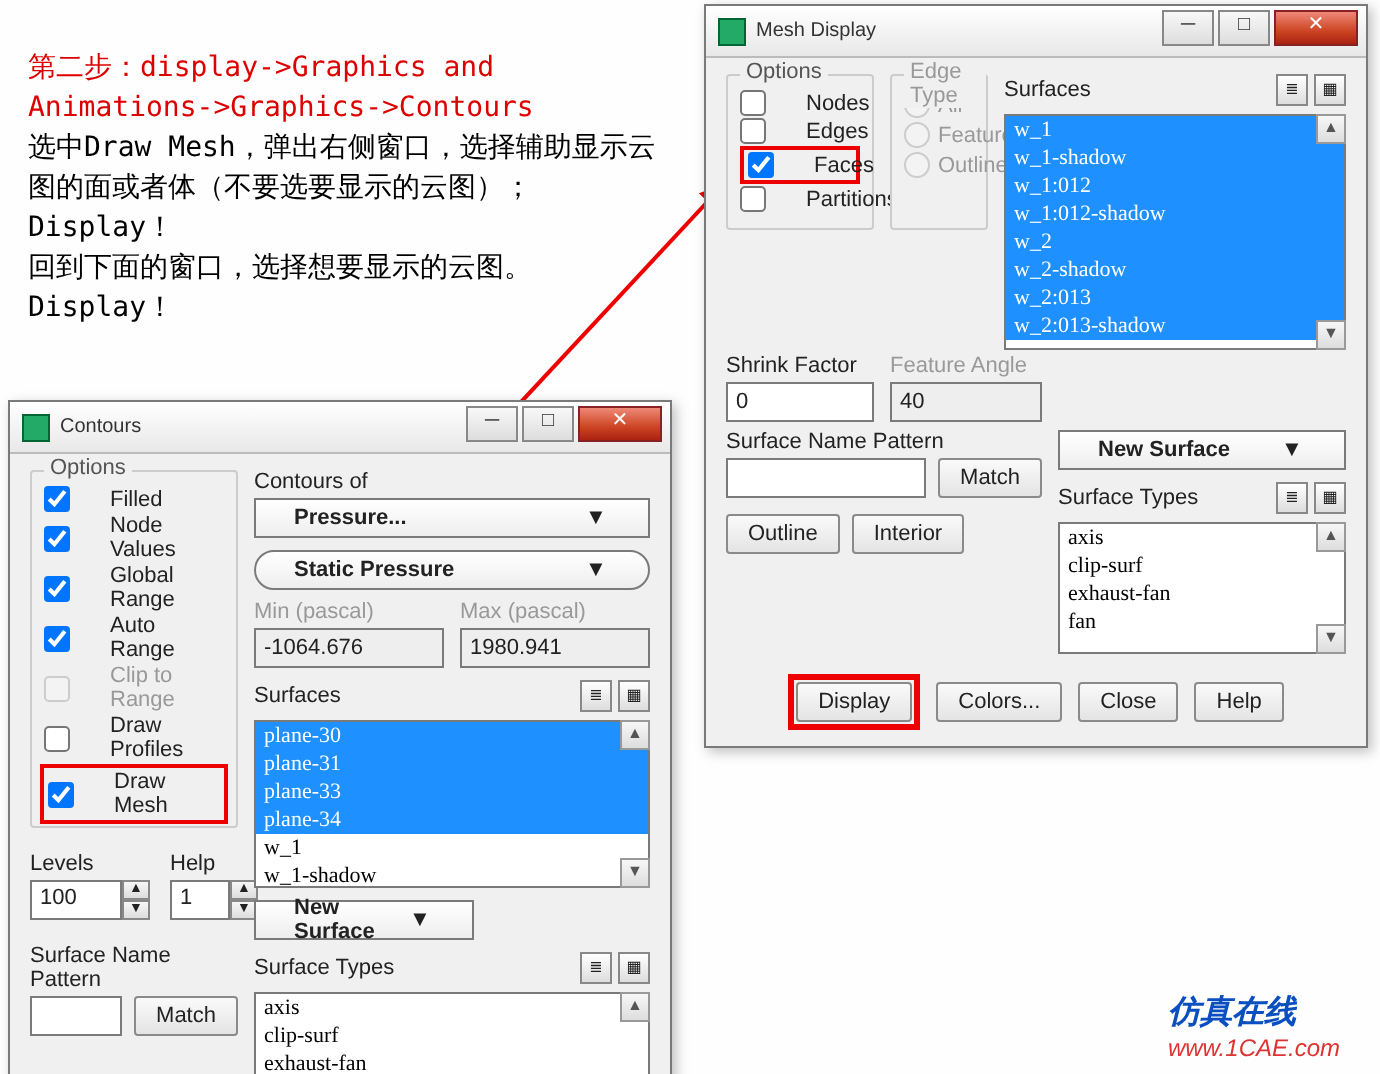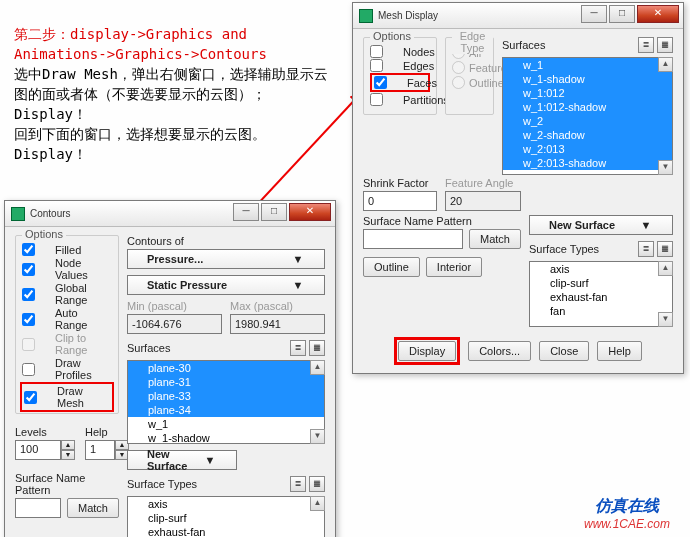--- a/index.html
+++ b/index.html
@@ -8,29 +8,29 @@
 .instr .red { color: #d00; }
 .dialog { position: absolute; background: #f0f0f0; border: 1px solid #7a7a7a; box-shadow: 2px 2px 6px rgba(0,0,0,0.25); }
 .titlebar { height: 26px; background: linear-gradient(#fff, #e8e8e8); border-bottom: 1px solid #bbb; display: flex; align-items: center; padding: 0 6px; position: relative; }
 .titlebar .ico { width: 14px; height: 14px; background: #2a6; border: 1px solid #063; margin-right: 5px; }
 .titlebar .ttl { flex: 1; font-size: 10px; color: #333; }
 .winbtns { position: absolute; right: 4px; top: 2px; display: flex; gap: 2px; }
 .winbtn { width: 26px; height: 18px; border: 1px solid #888; background: linear-gradient(#f8f8f8,#ddd); font-size: 10px; text-align: center; line-height: 14px; color: #333; }
 .winbtn.close { background: linear-gradient(#e87, #c42 60%, #a21); color: #fff; width: 42px; border-color: #822; }
 .dbody { padding: 8px 10px; font-size: 11px; color: #222; }
 .grp { border: 1px solid #ccc; border-radius: 2px; padding: 6px 6px 6px 6px; margin-bottom: 6px; position: relative; background: #f0f0f0; }
-.grp-lbl { position: absolute; top: -8px; left: 6px; background: #f0f0f0; padding: 0 3px; color: #555; font-size: 11px; text-align: center; }
+.grp-lbl { position: absolute; top: -8px; left: 6px; background: #f0f0f0; padding: 0 3px; color: #555; font-size: 11px; }
 .chk { display: flex; align-items: center; gap: 20px; margin: 1px 0; }
 .chk input { width: 13px; height: 13px; margin: 0; }
 .radio input { width: 13px; height: 13px; margin: 0; }
 .radio { display: flex; align-items: center; gap: 4px; margin: 2px 0; }
 .disabled-text { color: #999; }
 .listbox { background: #fff; border: 1px solid #7a7a7a; height: 86px; overflow: hidden; font-size: 11px; }
 .listbox.short { height: 66px; }
-.listitem { padding: 1px 20px; color: #000; }
+.listitem { padding: 1px 4px; color: #000; font-family: Liberation Serif, serif; }
 .listitem.sel { background: #1e90ff; color: #fff; }
 .scroll-arrows { position: absolute; right: 0; top: 0; width: 15px; height: 100%; display: flex; flex-direction: column; justify-content: space-between; }
 .sb-wrap { position: relative; }
 .sb-btn { width: 15px; height: 15px; background: linear-gradient(#f7f7f7,#ddd); border: 1px solid #999; font-size: 8px; text-align: center; line-height: 12px; color: #555; }
 .dropdown { display: flex; align-items: center; background: linear-gradient(#fff,#eee); border: 1px solid #7a7a7a; height: 20px; padding: 0 19px; font-weight: bold; }
 .dropdown .dd-text { flex: 1; }
 .dropdown .dd-arrow { width: 14px; text-align: center; }
 .textfield { background: #fff; border: 1px solid #7a7a7a; height: 20px; padding: 2px 4px; display: flex; align-items: center; }
 .textfield.ro { background: #eee; }
 .btn { background: linear-gradient(#fafafa,#e4e4e4); border: 1px solid #8a8a8a; border-radius: 2px; padding: 3px 10px; font-size: 11px; color: #222; display: inline-block; cursor: default; }
@@ -41,21 +41,21 @@
 .spinner .spbtns { display: flex; flex-direction: column; }
 .spinner .sp { width: 14px; height: 10px; border: 1px solid #888; background: linear-gradient(#f7f7f7,#ddd); font-size: 7px; text-align: center; line-height: 8px; }
 .hi-red { border: 2px solid #e00; }
 .hi-red-thick { border: 3px solid #e00; padding: 1px; display: inline-block; }
 .mesh-dialog { left: 352px; top: 2px; width: 332px; }
 .contours-dialog { left: 4px; top: 200px; width: 332px; }
 .surfaces-hdr { display: flex; justify-content: space-between; align-items: center; margin-bottom: 2px; }
 .icon-pair { display: flex; gap: 3px; }
 .icon-btn { width: 16px; height: 16px; border: 1px solid #888; background: linear-gradient(#fff,#ddd); font-size: 8px; text-align: center; line-height: 13px; }
 .footer-text { position: absolute; right: 20px; bottom: 6px; }
-.footer-text .fzzx { font-size: 16px; font-family: "KaiTi","STKaiti",serif; font-style: italic; color: #0a4fbf; font-weight: bold; text-align: center; }
+.footer-text .fzzx { font-size: 16px; font-family: "KaiTi","STKaiti",serif; font-style: italic; color: #0a4fbf; font-weight: bold; text-align: left; }
 .footer-text .url { font-size: 12px; color: #d33; font-style: italic; text-align: right; }
 svg.diag-line { position: absolute; left: 0; top: 0; width: 690px; height: 537px; pointer-events: none; }
 label { cursor: default; }
 </style>
 </head>
 <body>
 
 <div class="instr">
   <span class="red">第二步：</span><span class="red">display-&gt;Graphics and Animations-&gt;Graphics-&gt;Contours</span><br>
   <span>选中Draw Mesh，弹出右侧窗口，选择辅助显示云图的面或者体（不要选要显示的云图）；Display！</span><br>
@@ -153,21 +153,21 @@
     <div class="row" style="gap:8px; margin-top:2px;">
       <div class="col" style="width:74px;">
         <span>Shrink Factor</span>
         <div class="textfield">
             <span>0</span>
           </div>
       </div>
       <div class="col" style="width:76px;">
         <span class="disabled-text">Feature Angle</span>
         <div class="textfield ro">
-            <span>20</span>
+            <span>40</span>
           </div>
       </div>
       <div style="flex:1;"></div>
     </div>
 
     <div class="row" style="align-items:flex-start; gap:8px; margin-top:4px;">
       <div class="col" style="width:158px;">
         <span>Surface Name Pattern</span>
         <div class="row">
           <div class="textfield" style="flex:1;"></div>
@@ -290,21 +290,21 @@
           </div>
         </div>
       </div>
 
       <div class="col" style="flex:1;">
         <span>Contours of</span>
         <div class="dropdown">
             <span class="dd-text">Pressure...</span>
             <span class="dd-arrow">▼</span>
           </div>
-        <div class="dropdown" style="margin-top:4px;">
+        <div class="dropdown" style="margin-top:4px;border-radius:10px;">
             <span class="dd-text">Static Pressure</span>
             <span class="dd-arrow">▼</span>
           </div>
         <div class="row" style="gap:8px; margin-top:3px;">
           <div class="col" style="flex:1;">
             <span class="disabled-text">Min (pascal)</span>
             <div class="textfield ro">
                 <span>-1064.676</span>
               </div>
           </div>

